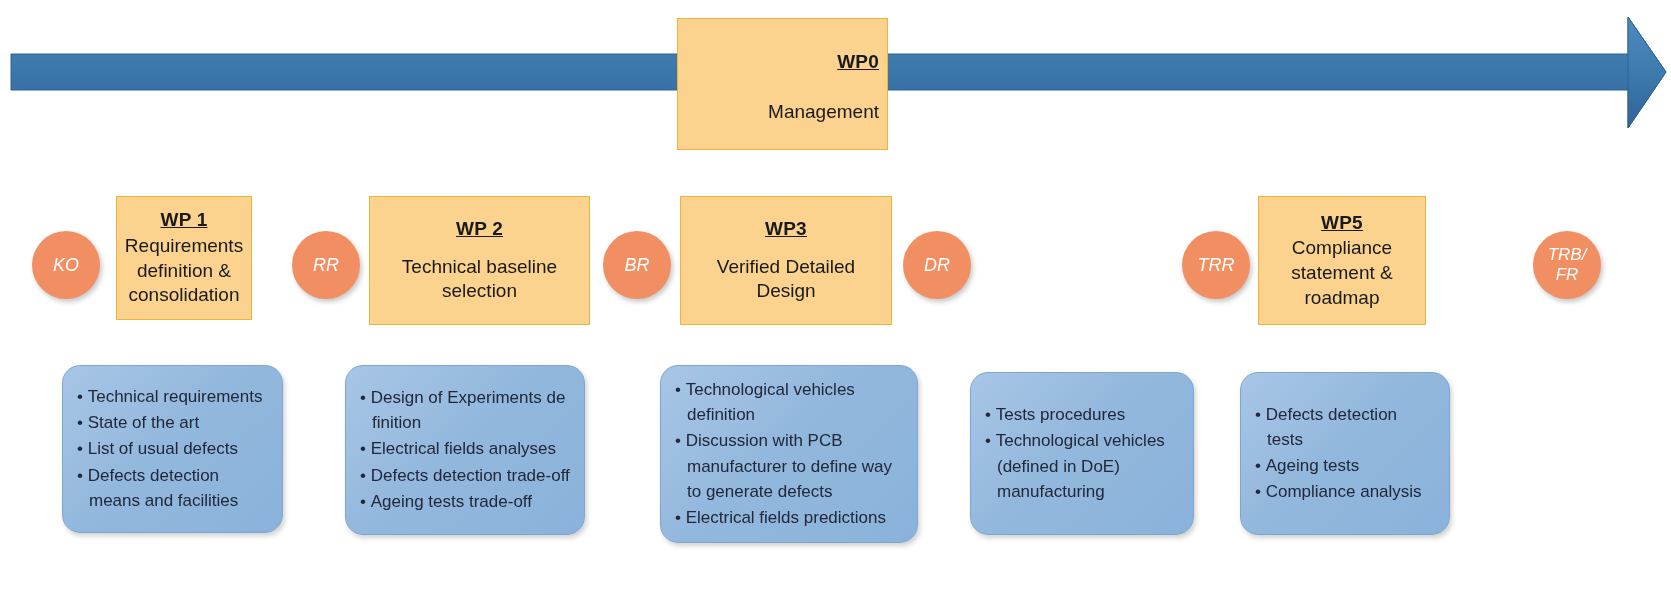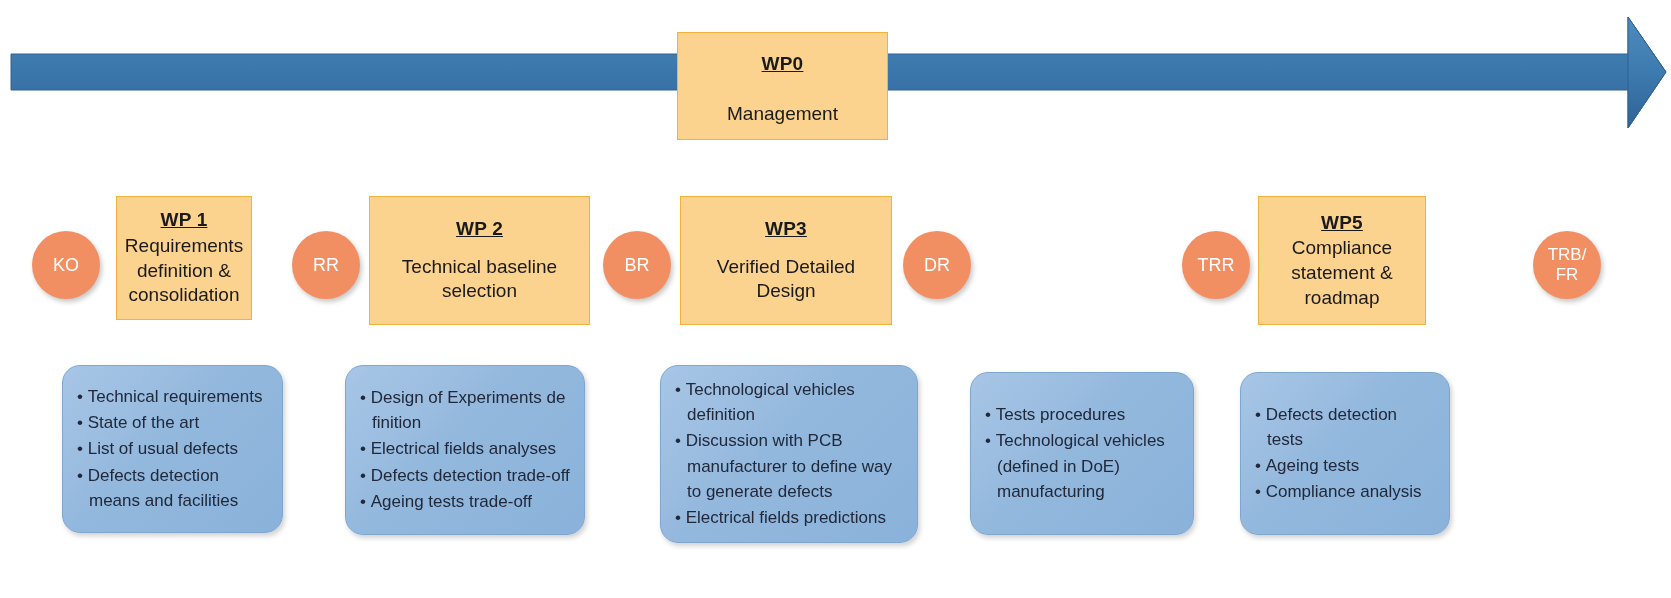--- a/index.html
+++ b/index.html
@@ -52,20 +52,21 @@
     background:#f28f62;
     color:#ffffff;
     display:flex;
     align-items:center;
     justify-content:center;
     text-align:center;
     font-size:18px;
     line-height:1.15;
     box-shadow:2px 3px 5px rgba(0,0,0,.22);
     white-space:pre-line;
+    font-style:italic;
   }
 
   
   .bullet-panel{
     position:absolute;
     box-sizing:border-box;
     border-radius:18px;
     background:linear-gradient(135deg,#a8c6e6 0%,#93b8dd 45%,#8ab2da 100%);
     border:1px solid #7ea6cf;
     box-shadow:2px 3px 5px rgba(0,0,0,.18);
@@ -105,21 +106,21 @@
           <stop offset="0%" stop-color="#4f8bbd"></stop>
           <stop offset="50%" stop-color="#3d7aae"></stop>
           <stop offset="100%" stop-color="#2f6396"></stop>
         </linearGradient>
       </defs>
       <path d="M11,54 L1628,54 L1628,17 L1666,72 L1628,128 L1628,90 L11,90 Z" fill="url(#arrGrad)" stroke="#2e6294" stroke-width="1"></path>
       <path d="M1628,17 L1666,72 L1628,128 Z" fill="url(#headGrad)" stroke="#2e6294" stroke-width="1"></path>
     </svg>
   </div>
 
-  <div class="wp-box wp0" style="left:677px;top:32px;width:211px;height:108px;">
+  <div class="wp-box wp0" style="left:677px;top:18px;width:211px;height:132px;align-items:flex-end;">
     <div class="wp-title">WP0</div>
     <div class="wp-sub">Management</div>
   </div>
 
   <div class="milestone" style="left:32px;top:231px;width:68px;height:68px;">KO</div>
   <div class="milestone" style="left:603px;top:231px;width:68px;height:68px;">BR</div>
   <div class="milestone" style="left:292px;top:231px;width:68px;height:68px;">RR</div>
   <div class="milestone" style="left:903px;top:231px;width:68px;height:68px;">DR</div>
   <div class="milestone" style="left:1182px;top:231px;width:68px;height:68px;">TRR</div>
   <div class="milestone" style="left:1533px;top:231px;width:68px;height:68px;font-size:17px;">TRB/

